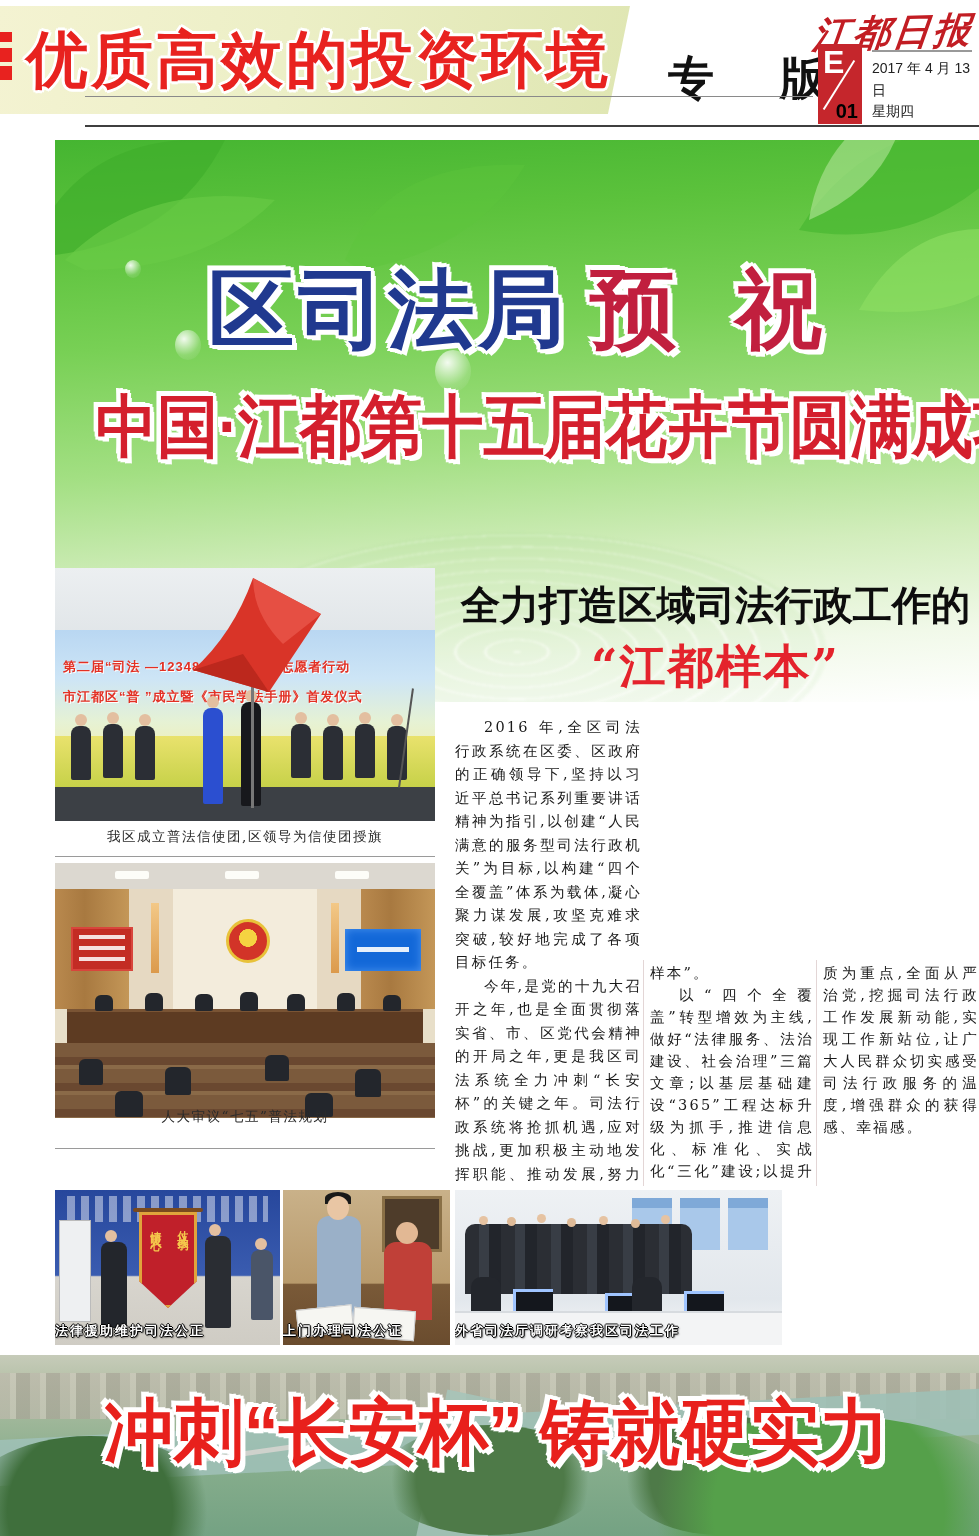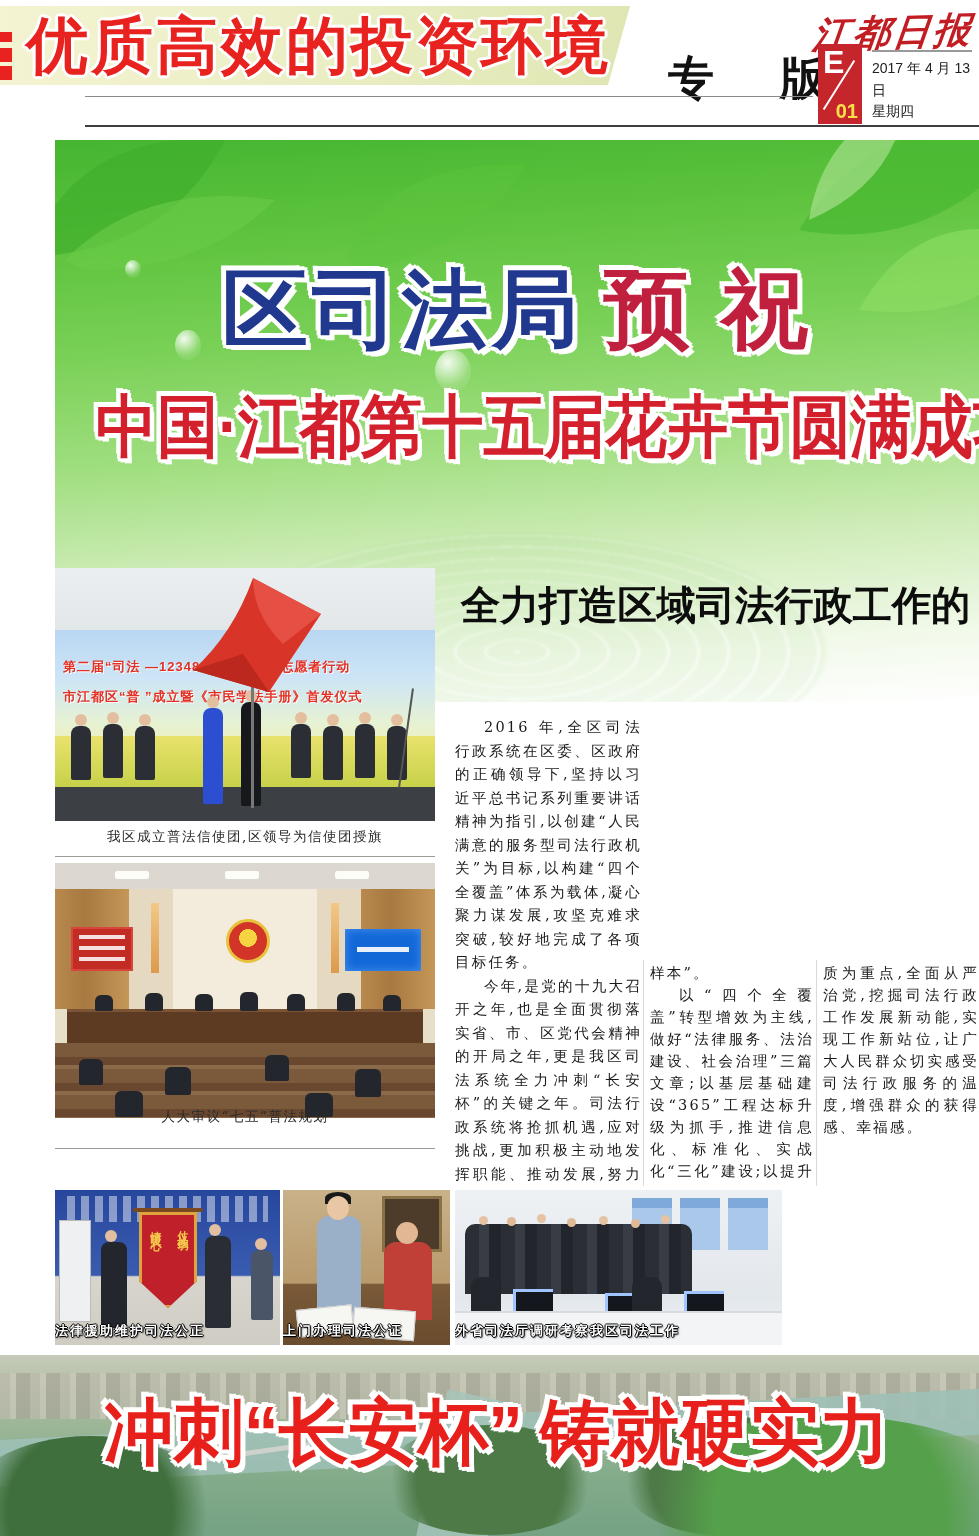--- a/index.html
+++ b/index.html
@@ -1,56 +1,56 @@
 <!DOCTYPE html>
 <html><head>
 <meta charset="utf-8">
 <style>
   html,body{margin:0;padding:0;background:#fff;}
   .page{position:relative;width:979px;height:1536px;background:#fff;overflow:hidden;
         font-family:"Liberation Sans",sans-serif;}
 
   
-  .slogan-banner{position:absolute;left:0;top:6px;width:630px;height:79px;
+  .slogan-banner{position:absolute;left:0;top:6px;width:630px;height:108px;
       background:linear-gradient(100deg,#f4f3d2 0%,#ecefc6 45%,#dfe6b2 100%);
       clip-path:polygon(0 0,100% 0,96.5% 100%,0 100%);display:flex;align-items:center;}
   .slogan-text{font-size:62px;font-weight:900;color:#e8221f;letter-spacing:3px;margin-left:26px;
       white-space:nowrap;
       text-shadow:3px 0 0 #fff,-3px 0 0 #fff,0 3px 0 #fff,0 -3px 0 #fff,
                   2px 2px 0 #fff,-2px 2px 0 #fff,2px -2px 0 #fff,-2px -2px 0 #fff;}
   .slogan-partial{position:absolute;left:0;top:26px;width:12px;height:48px;
       background:linear-gradient(180deg,#e8221f 0 10px,transparent 10px 16px,#e8221f 16px 30px,transparent 30px 34px,#e8221f 34px 48px);}
   .paper-name{position:absolute;right:6px;top:8px;font-family:"DejaVu Serif",serif;font-style:italic;
       font-weight:bold;font-size:37px;color:#c21d23;transform:skewX(-8deg) rotate(-2deg);letter-spacing:3px;}
   .section-char{position:absolute;top:48px;font-size:46px;font-weight:900;color:#111;
       font-family:"DejaVu Serif",serif;}
   .sc1{left:668px;} .sc2{left:780px;}
   .edition-badge{position:absolute;left:818px;top:44px;width:44px;height:80px;background:#c5262c;z-index:3;}
   .edition-letter{position:absolute;top:0px;left:5px;font-size:32px;font-weight:900;color:#fff;}
-  .edition-number{position:absolute;bottom:1px;right:4px;font-size:20px;font-weight:900;color:#fde047;}
+  .edition-number{position:absolute;bottom:1px;right:4px;font-size:20px;font-weight:900;color:#000000;}
   .badge-slash{position:absolute;left:20px;top:12px;width:2px;height:58px;background:#fff;transform:rotate(32deg);}
   .date-block{position:absolute;left:872px;top:50px;width:100px;border-top:2px solid #999;
       padding-top:6px;font-size:14px;color:#222;line-height:1.55;}
   .rule-thin{position:absolute;left:85px;top:96px;width:728px;height:1px;background:#8a8a8a;}
   .editor-line{position:absolute;left:85px;top:101px;width:726px;text-align:right;font-size:15px;
       font-weight:bold;color:#1c1c1c;letter-spacing:.5px;}
   .rule-thick{position:absolute;left:85px;top:125px;width:894px;height:2px;background:#3f3f3f;z-index:1;}
 
   
   .green-banner{position:absolute;left:55px;top:140px;width:924px;height:562px;overflow:hidden;
       background:linear-gradient(176deg,#45b531 0%,#5cc23c 16%,#78d055 34%,#a2df82 54%,#d2edbc 72%,#f1f9e9 88%,#ffffff 100%);}
   .leaf{position:absolute;opacity:.8;}
   .droplet{position:absolute;border-radius:50%;
       background:radial-gradient(circle at 35% 30%,rgba(255,255,255,.9),rgba(255,255,255,.15) 60%,rgba(120,190,90,.15));}
   .ripple{position:absolute;bottom:-70px;left:50%;width:620px;height:240px;transform:translateX(-50%);
       border-radius:50%;opacity:.45;filter:blur(1px);
       background:repeating-radial-gradient(ellipse at center,rgba(255,255,255,.6) 0 3px,rgba(170,215,150,.25) 3px 30px);}
   .banner-title1{position:absolute;top:112px;left:0;width:100%;text-align:center;font-weight:900;
       font-size:86px;letter-spacing:4px;white-space:nowrap;}
-  .bt-blue{color:#20398f;} .bt-red{color:#c11f3e;margin-left:22px;}
+  .bt-blue{color:#20398f;} .bt-red{color:#c11f3e;margin-left:22px;font-family:Liberation Mono, monospace;}
   .banner-title2{position:absolute;top:242px;left:-6px;width:936px;text-align:center;font-weight:900;
       font-size:68px;color:#d41f2d;white-space:nowrap;transform:scaleX(.90);transform-origin:center;}
   .ow{text-shadow:4px 0 0 #fff,-4px 0 0 #fff,0 4px 0 #fff,0 -4px 0 #fff,
       3px 3px 0 #fff,-3px 3px 0 #fff,3px -3px 0 #fff,-3px -3px 0 #fff,5px 5px 0 #fff,-5px -5px 0 #fff;}
 
   
   .headline-black{position:absolute;left:452px;top:578px;width:527px;text-align:center;font-size:40px;
       font-weight:900;color:#0d0d0d;font-family:"DejaVu Serif",serif;white-space:nowrap;transform:scaleX(.98);}
   .headline-red{position:absolute;left:452px;top:636px;width:527px;text-align:center;font-size:46px;
       font-weight:900;color:#e4232c;font-family:"DejaVu Serif",serif;letter-spacing:2px;}
@@ -239,20 +239,21 @@
     <div class="droplet" style="right:120px;top:250px;width:20px;height:24px"></div>
     <div class="ripple"></div>
 
     <div class="banner-title1 ow">
       <span class="bt-blue">区司法局</span><span class="bt-red">预 祝</span>
     </div>
     <div class="banner-title2 ow">中国·江都第十五届花卉节圆满成功</div>
   </div>
 
   <div class="headline-black">全力打造区域司法行政工作的</div>
+  <div class="headline-red">“江都样本”</div>
 
   <div class="photo" style="left:55px;top:568px;width:380px;height:253px">
     <div class="p1-sky"></div>
     <div class="p1-board">
       <div class="p1-line" style="top:28px">第二届“司法  —12348 法润千万家·志愿者行动</div>
       <div class="p1-line" style="top:58px">市江都区“普  ”成立暨《市民学法手册》首发仪式</div>
     </div>
     <div class="p1-field"></div>
     <div class="p1-stage"></div>
     <div class="fig" style="left:16px;top:158px"></div>

